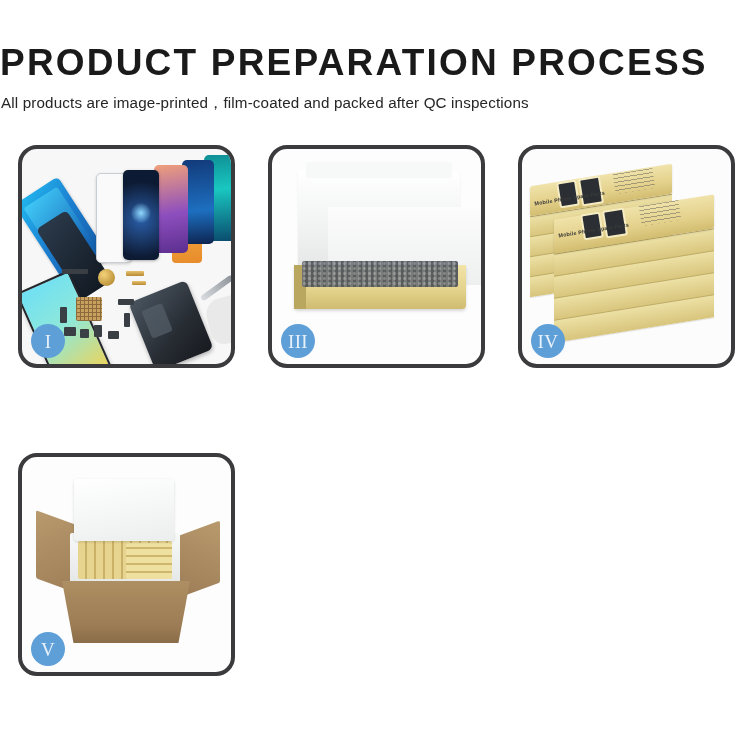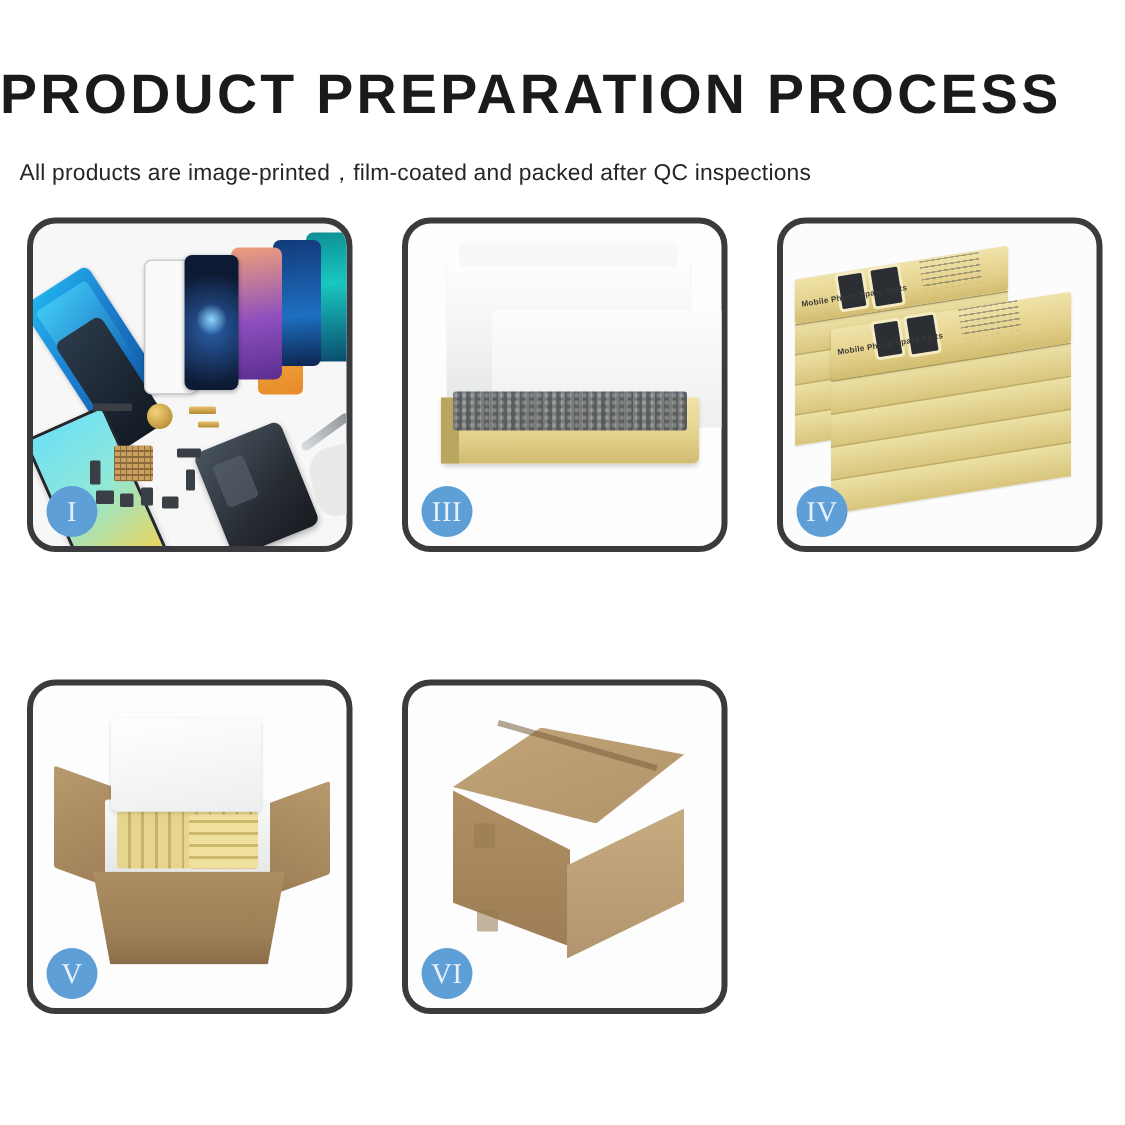--- a/index.html
+++ b/index.html
@@ -13,21 +13,21 @@
 
   
   .header{position:absolute;left:0;top:0;width:750px;text-align:left;}
   .title{
     margin:0;padding-top:44px;
     font-size:37px;font-weight:700;letter-spacing:2.2px;
     color:#1a1a1a;line-height:1.05;
     font-family:"Liberation Sans", sans-serif;
   }
   .subtitle{
-    margin:13px;padding-top:9px;
+    margin:1px;padding-top:9px;
     font-size:15.2px;font-weight:400;letter-spacing:.15px;
     color:#262626;
     font-family:"Liberation Sans", sans-serif;
   }
 
   
   .grid{
     position:absolute;left:18px;top:145px;
     width:717px;height:531px;
     display:grid;
@@ -289,26 +289,15 @@
         <div class="v-flapR"></div>
         <div class="v-foambox"></div>
         <div class="v-goods"></div>
         <div class="v-goods2"></div>
         <div class="v-body"></div>
         <div class="v-foamlid"></div>
       </div>
       <div class="badge">V</div>
     </div>
 
-    <div class="panel p6">
-      <div class="stage">
-        <div class="c-top"></div>
-        <div class="c-left"></div>
-        <div class="c-right"></div>
-        <div class="c-seam"></div>
-        <div class="c-tape" style="left:44px;top:92px;width:14px;height:16px;"></div>
-        <div class="c-tape" style="left:46px;top:150px;width:14px;height:14px;"></div>
-      </div>
-      <div class="badge">VI</div>
-    </div>
 
   </div>
 </div>
 
 </body></html>

